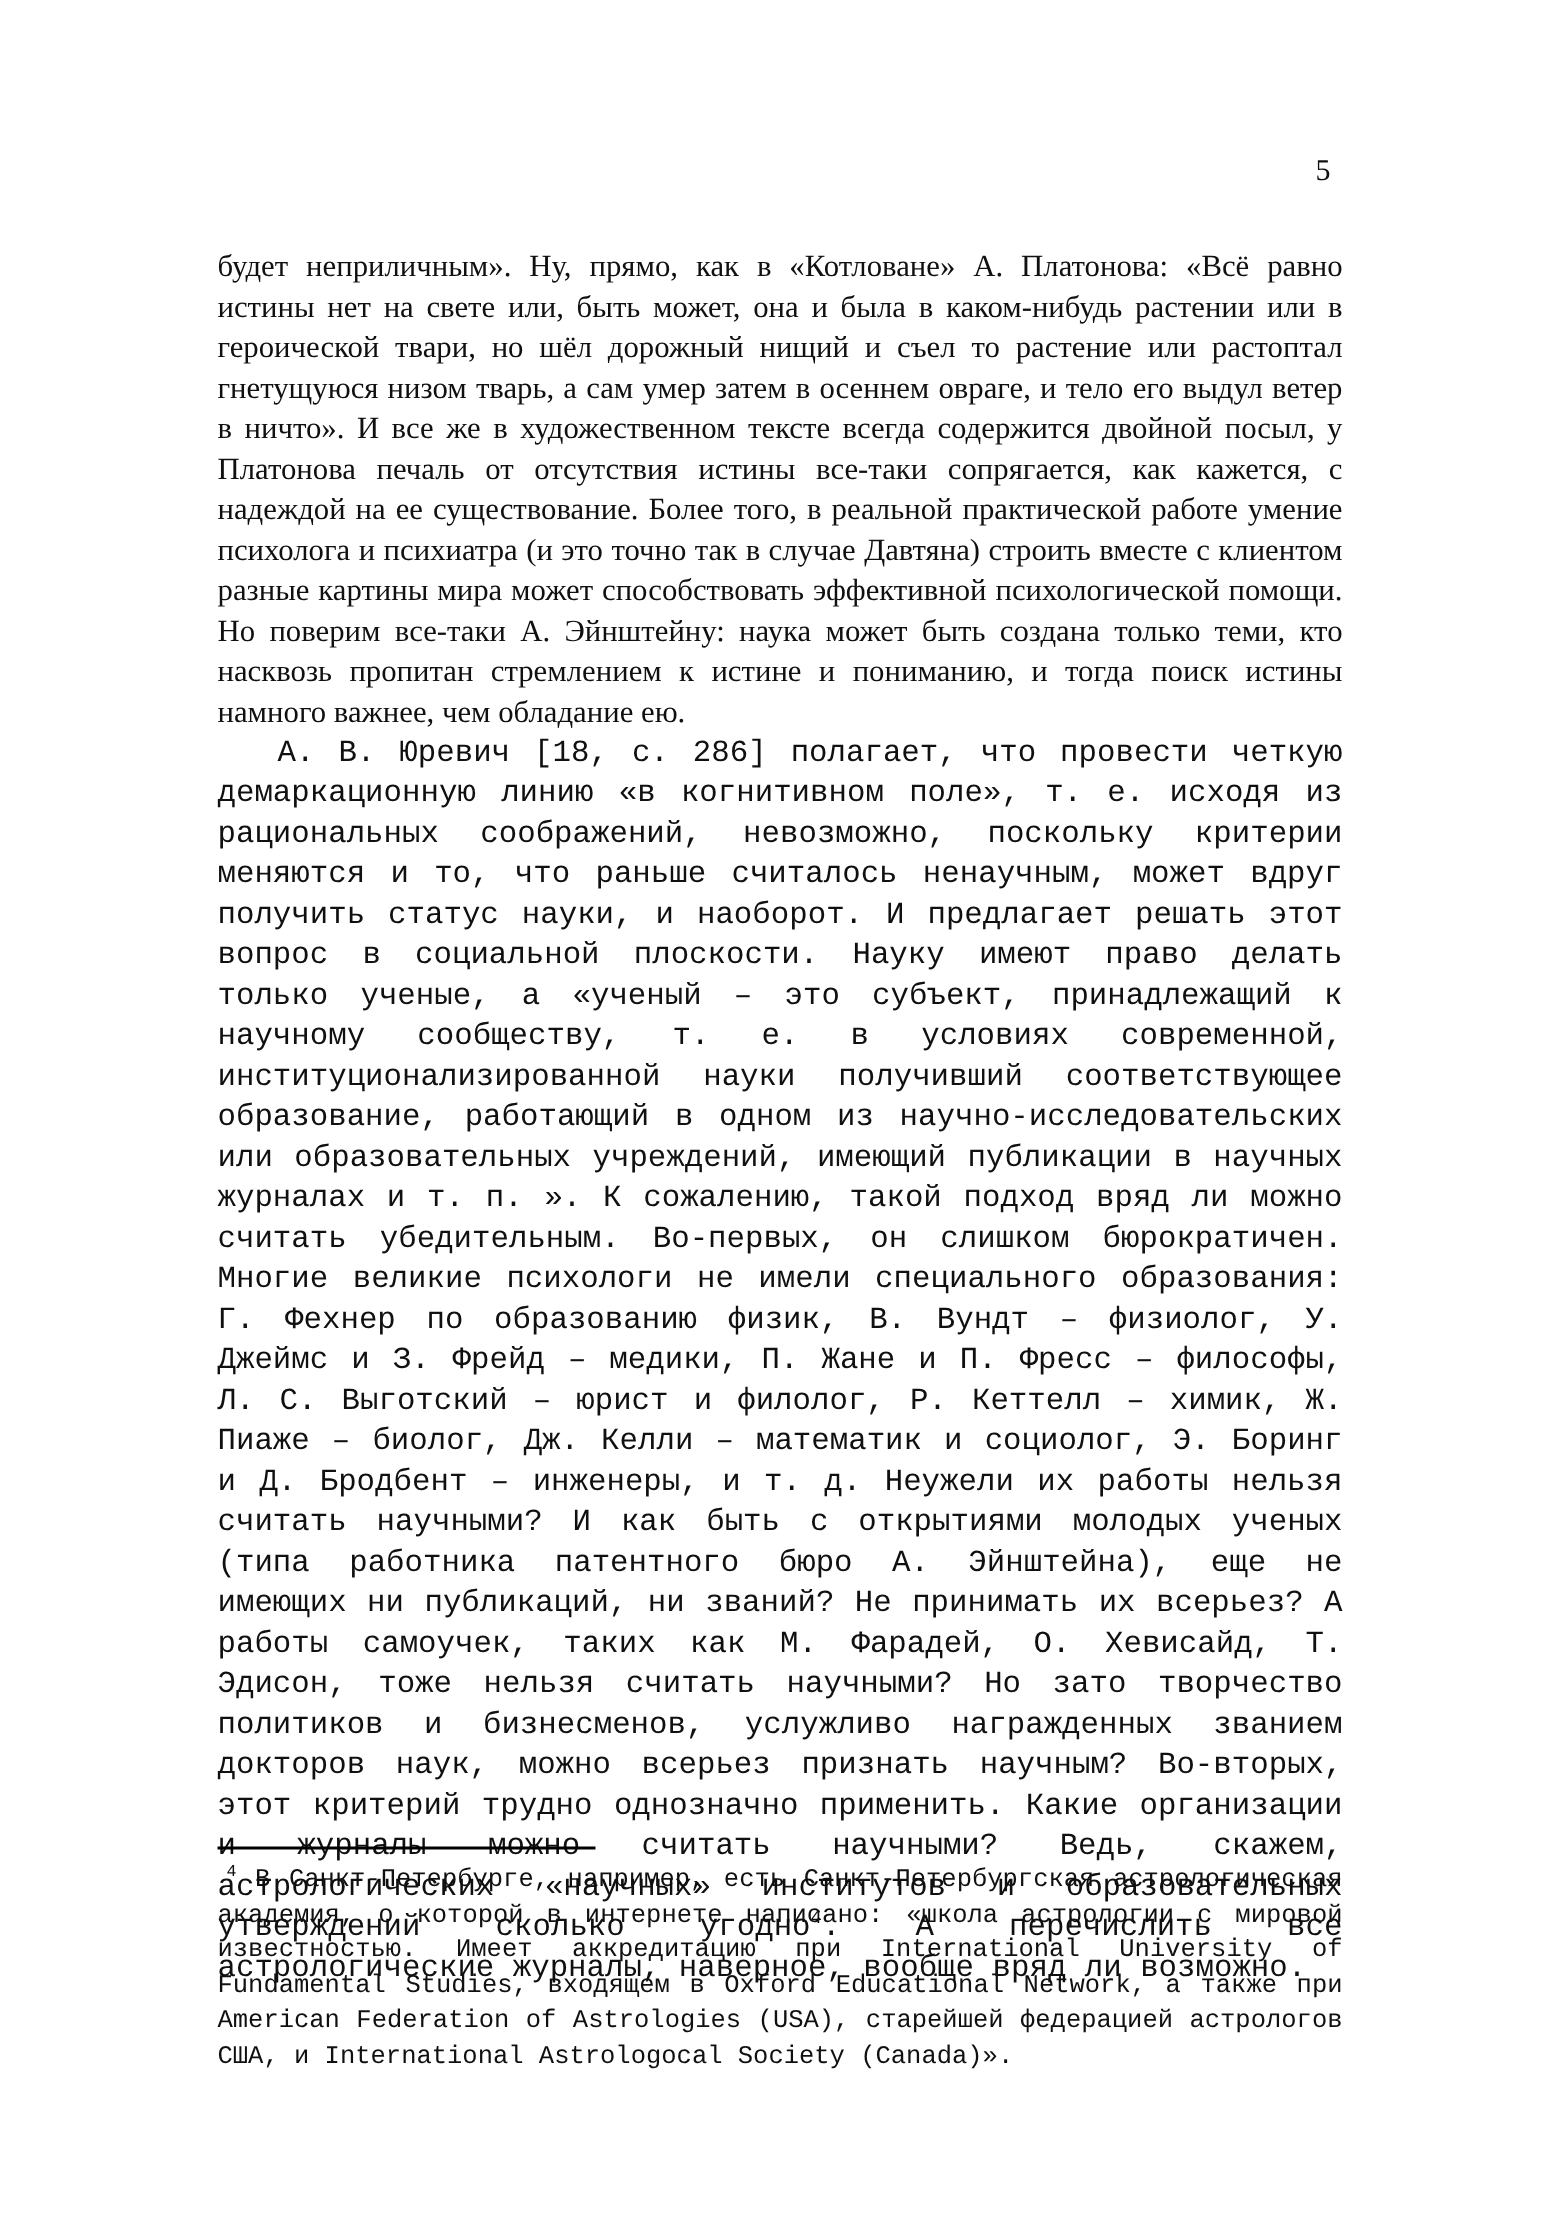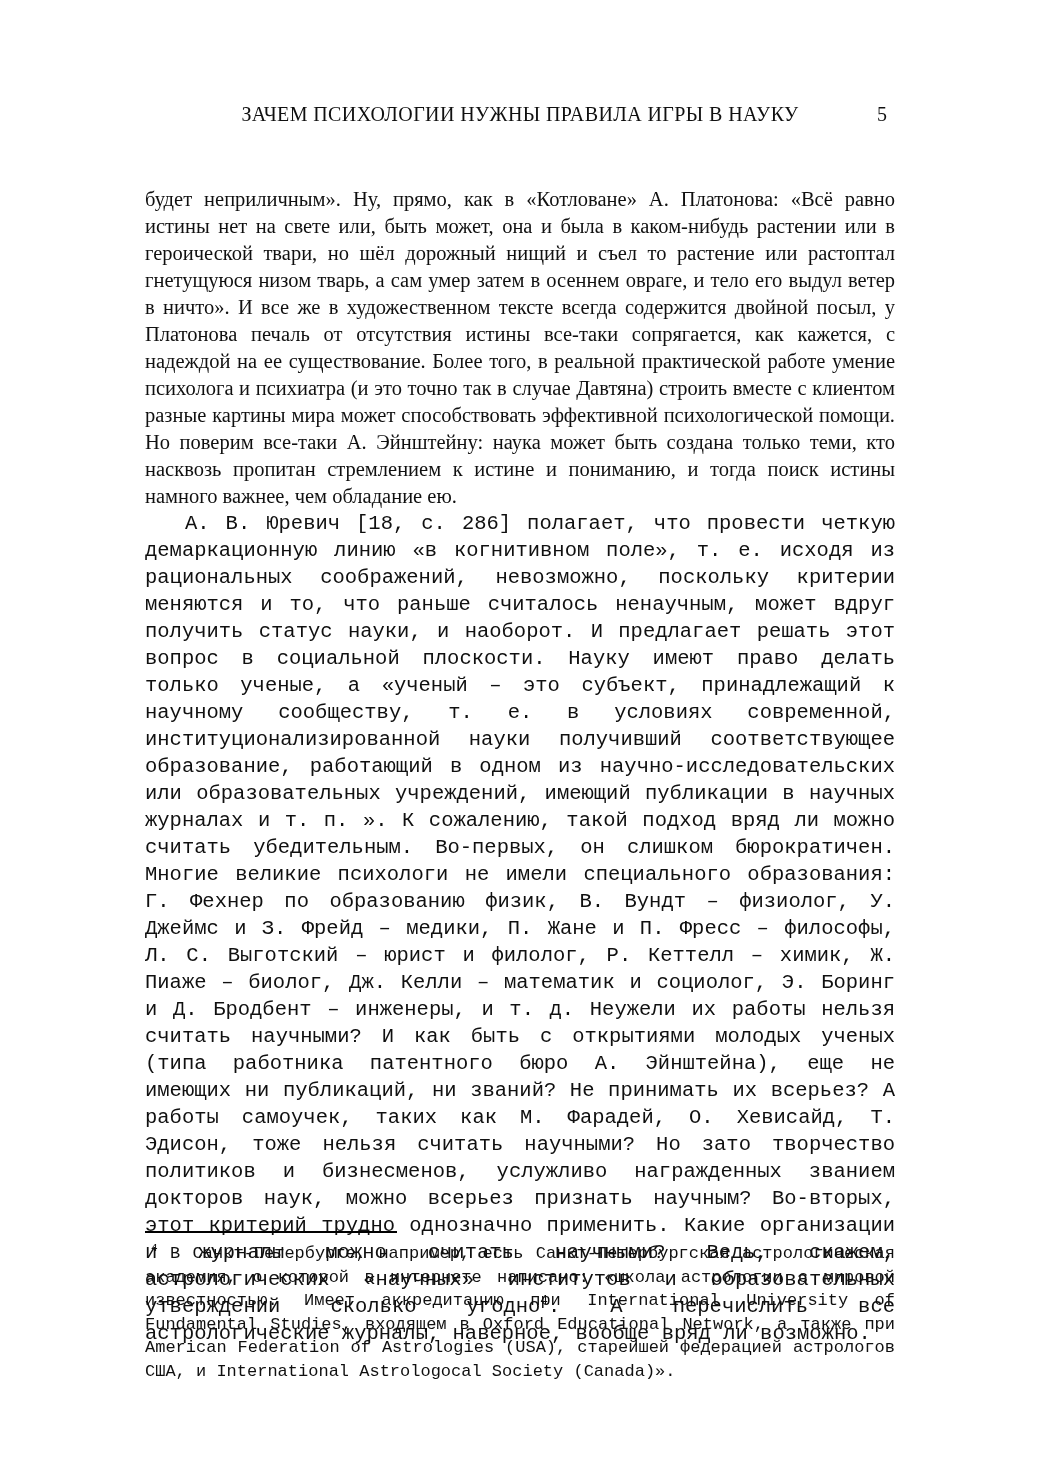--- a/index.html
+++ b/index.html
@@ -31,21 +31,20 @@
     letter-spacing: 0;
   }
   .body-text {
     position: absolute;
     top: 165px;
     left: 145px;
     width: 750px;
     font-size: 20.5px;
     line-height: 27px;
     text-align: justify;
-    margin-top: 21px;
   }
   .para { text-indent: 0; }
   .para.indent { text-indent: 40px; font-family: Liberation Mono, monospace; }
   sup.fn-ref {
     font-size: 0.62em;
     line-height: 0;
     vertical-align: super;
   }
   .footnote {
     position: absolute;
@@ -69,21 +68,20 @@
   sup.fn-marker {
     font-size: 0.65em;
     line-height: 0;
     vertical-align: super;
   }
 </style>
 </head>
 <body>
 
 <header class="page-header">
-  <span>ЗАЧЕМ ПСИХОЛОГИИ НУЖНЫ ПРАВИЛА ИГРЫ В НАУКУ</span>
   <span class="page-number">5</span>
 </header>
 
 <main class="body-text">
   <p class="para"><span>будет неприличным». Ну, прямо, как в «Котловане» А. Платонова: «Всё равно истины нет на свете или, быть может, она и была в каком-нибудь растении или в героической твари, но шёл дорожный нищий и съел то растение или растоптал гнетущуюся низом тварь, а сам умер затем в осеннем овраге, и тело его выдул ветер в ничто». И все же в художественном тексте всегда содержится двойной посыл, у Платонова печаль от отсутствия истины все-таки сопрягается, как кажется, с надеждой на ее существование. Более того, в реальной практической работе умение психолога и психиатра (и это точно так в случае Давтяна) строить вместе с клиентом разные картины мира может способствовать эффективной психологической помощи. Но поверим все-таки А. Эйнштейну: наука может быть создана только теми, кто насквозь пропитан стремлением к истине и пониманию, и тогда поиск истины намного важнее, чем обладание ею.</span></p>
   <p class="para indent"><span>А. В. Юревич [18, с. 286] полагает, что провести четкую демаркационную линию «в когнитивном поле», т. е. исходя из рациональных соображений, невозможно, поскольку критерии меняются и то, что раньше считалось ненаучным, может вдруг получить статус науки, и наоборот. И предлагает решать этот вопрос в социальной плоскости. Науку имеют право делать только ученые, а «ученый – это субъект, принадлежащий к научному сообществу, т. е. в условиях современной, институционализированной науки получивший соответствующее образование, работающий в одном из научно-исследовательских или образовательных учреждений, имеющий публикации в научных журналах и т. п. ». К сожалению, такой подход вряд ли можно считать убедительным. Во-первых, он слишком бюрократичен. Многие великие психологи не имели специального образования: Г. Фехнер по образованию физик, В. Вундт – физиолог, У. Джеймс и З. Фрейд – медики, П. Жане и П. Фресс – философы, Л. С. Выготский – юрист и филолог, Р. Кеттелл – химик, Ж. Пиаже – биолог, Дж. Келли – математик и социолог, Э. Боринг и Д. Бродбент – инженеры, и т. д. Неужели их работы нельзя считать научными? И как быть с открытиями молодых ученых (типа работника патентного бюро А. Эйнштейна), еще не имеющих ни публикаций, ни званий? Не принимать их всерьез? А работы самоучек, таких как М. Фарадей, О. Хевисайд, Т. Эдисон, тоже нельзя считать научными? Но зато творчество политиков и бизнесменов, услужливо награжденных званием докторов наук, можно всерьез признать научным? Во-вторых, этот критерий трудно однозначно применить. Какие организации и журналы можно считать научными? Ведь, скажем, астрологических «научных» институтов и образовательных утверждений сколько угодно</span><sup class="fn-ref">4</sup><span>. А перечислить все астрологические журналы, наверное, вообще вряд ли возможно.</span></p>
 </main>
 
 <footer class="footnote">
   <div class="footnote-rule"></div>

